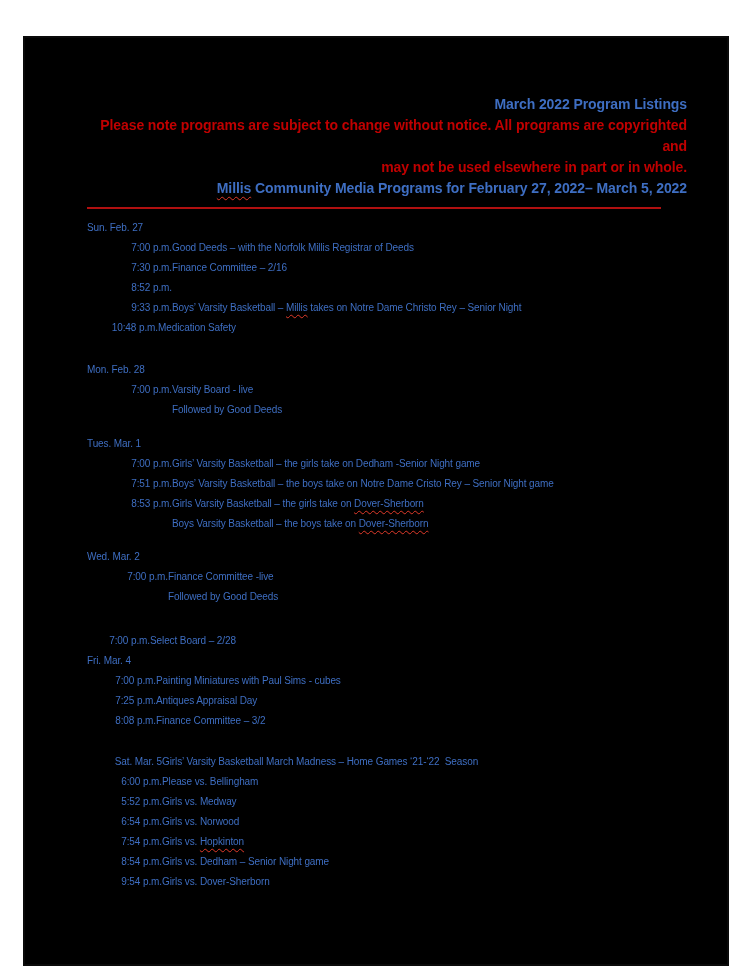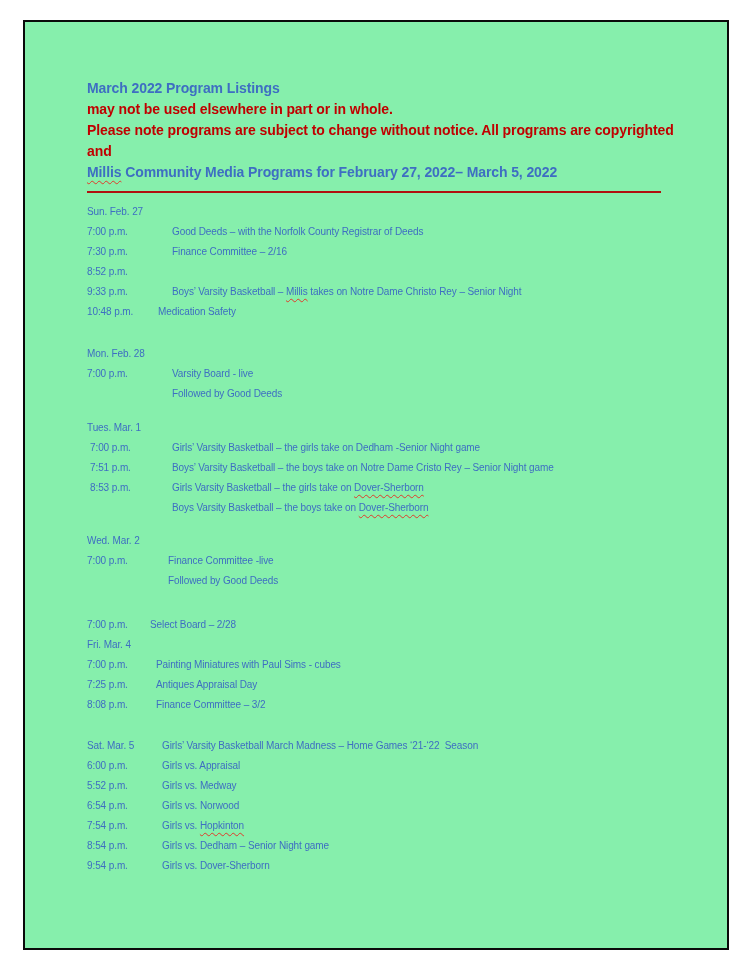--- a/index.html
+++ b/index.html
@@ -5,24 +5,25 @@
   * { margin: 0; padding: 0; box-sizing: border-box; }
   html, body {
     background: #ffffff;
     font-family: "Liberation Sans", sans-serif;
     width: 748px; height: 970px;
     position: relative;
     overflow: hidden;
   }
   .page {
     position: absolute;
-    left: 23px; top: 20px;
+    left: 23px; top: 36px;
     width: 706px; height: 930px;
     border: 2px solid #0a0a0a;
-    background: #86efac;
+    background: #000000;
+    text-align: right;
   }
   .content {
     padding: 56px 40px 0 62px;
   }
   
   .doc-title, .notice-line, .subtitle {
     font-size: 14px;
     font-weight: bold;
     line-height: 21px;
     letter-spacing: -0.1px;
@@ -61,38 +62,38 @@
 </style>
 </head>
 <body>
 
 <div class="page">
   <div class="content">
 
     <div class="doc-title">March 2022 Program Listings</div>
 
     <div>
+      <div class="notice-line">Please note programs are subject to change without notice. All programs are copyrighted and</div>
       <div class="notice-line">may not be used elsewhere in part or in whole.</div>
-      <div class="notice-line">Please note programs are subject to change without notice. All programs are copyrighted and</div>
     </div>
 
     <div class="subtitle" id="subtitle"><span class="sq">Millis</span><span> Community Media Programs for February 27, 2022– March 5, 2022</span></div>
 
     <div class="divider"></div>
 
     <div id="sections">
   <section class="sec sec-0">
     <div class="sec-head">
       <span class="date">Sun. Feb. 27</span>
       <span class="program sec-head-program"></span>
     </div>
     <div class="rows">
   <div class="row">
     <span class="time">7:00 p.m.</span>
-    <span class="program"><span>Good Deeds – with the Norfolk County Registrar of Deeds</span></span>
+    <span class="program"><span>Good Deeds – with the Norfolk Millis Registrar of Deeds</span></span>
   </div>
 
   <div class="row">
     <span class="time">7:30 p.m.</span>
     <span class="program"><span>Finance Committee – 2/16</span></span>
   </div>
 
   <div class="row">
     <span class="time">8:52 p.m.</span>
   </div>
@@ -206,21 +207,21 @@
   </section>
 
   <section class="sec sec-6">
     <div class="sec-head">
       <span class="date">Sat. Mar. 5</span>
       <span class="program sec-head-program"><span>Girls’ Varsity Basketball March Madness – Home Games ‘21-‘22  Season</span></span>
     </div>
     <div class="rows">
   <div class="row">
     <span class="time">6:00 p.m.</span>
-    <span class="program"><span>Girls vs. Appraisal</span></span>
+    <span class="program"><span>Please vs. Bellingham</span></span>
   </div>
 
   <div class="row">
     <span class="time">5:52 p.m.</span>
     <span class="program"><span>Girls vs. Medway</span></span>
   </div>
 
   <div class="row">
     <span class="time">6:54 p.m.</span>
     <span class="program"><span>Girls vs. Norwood</span></span>

